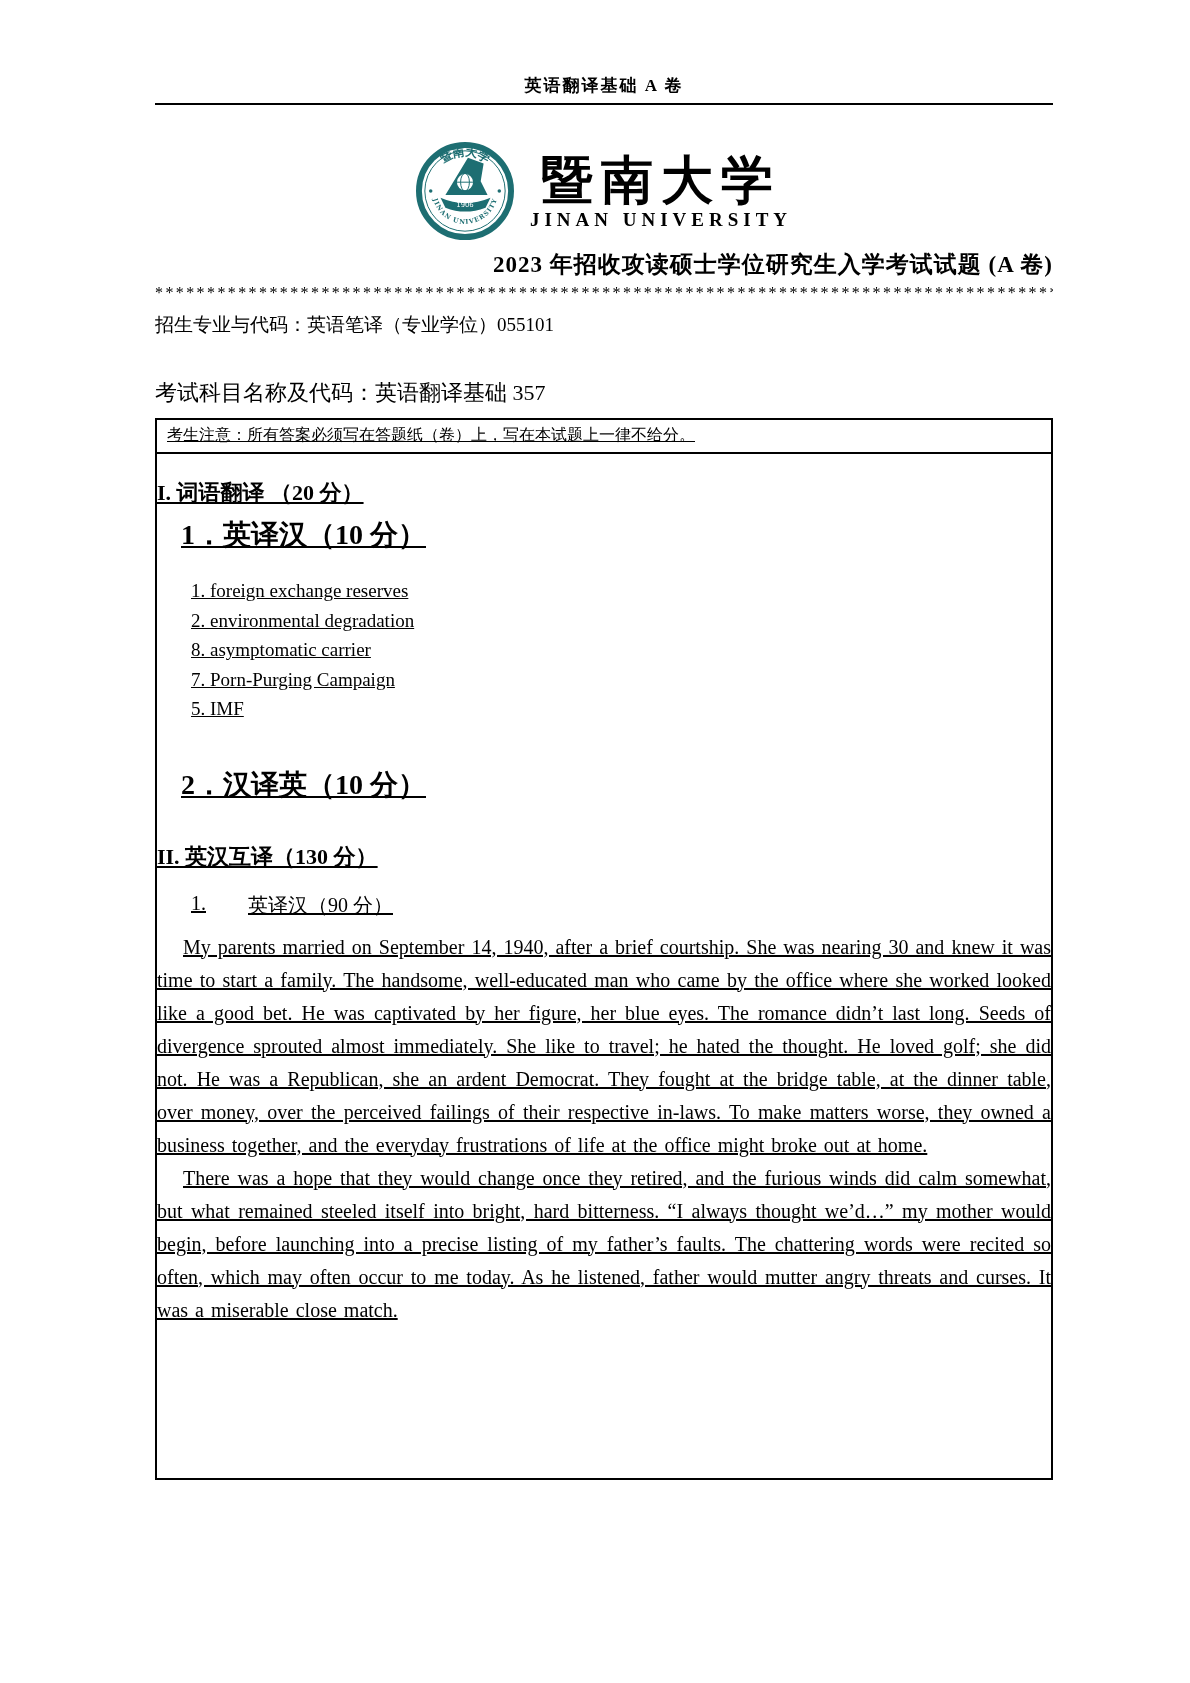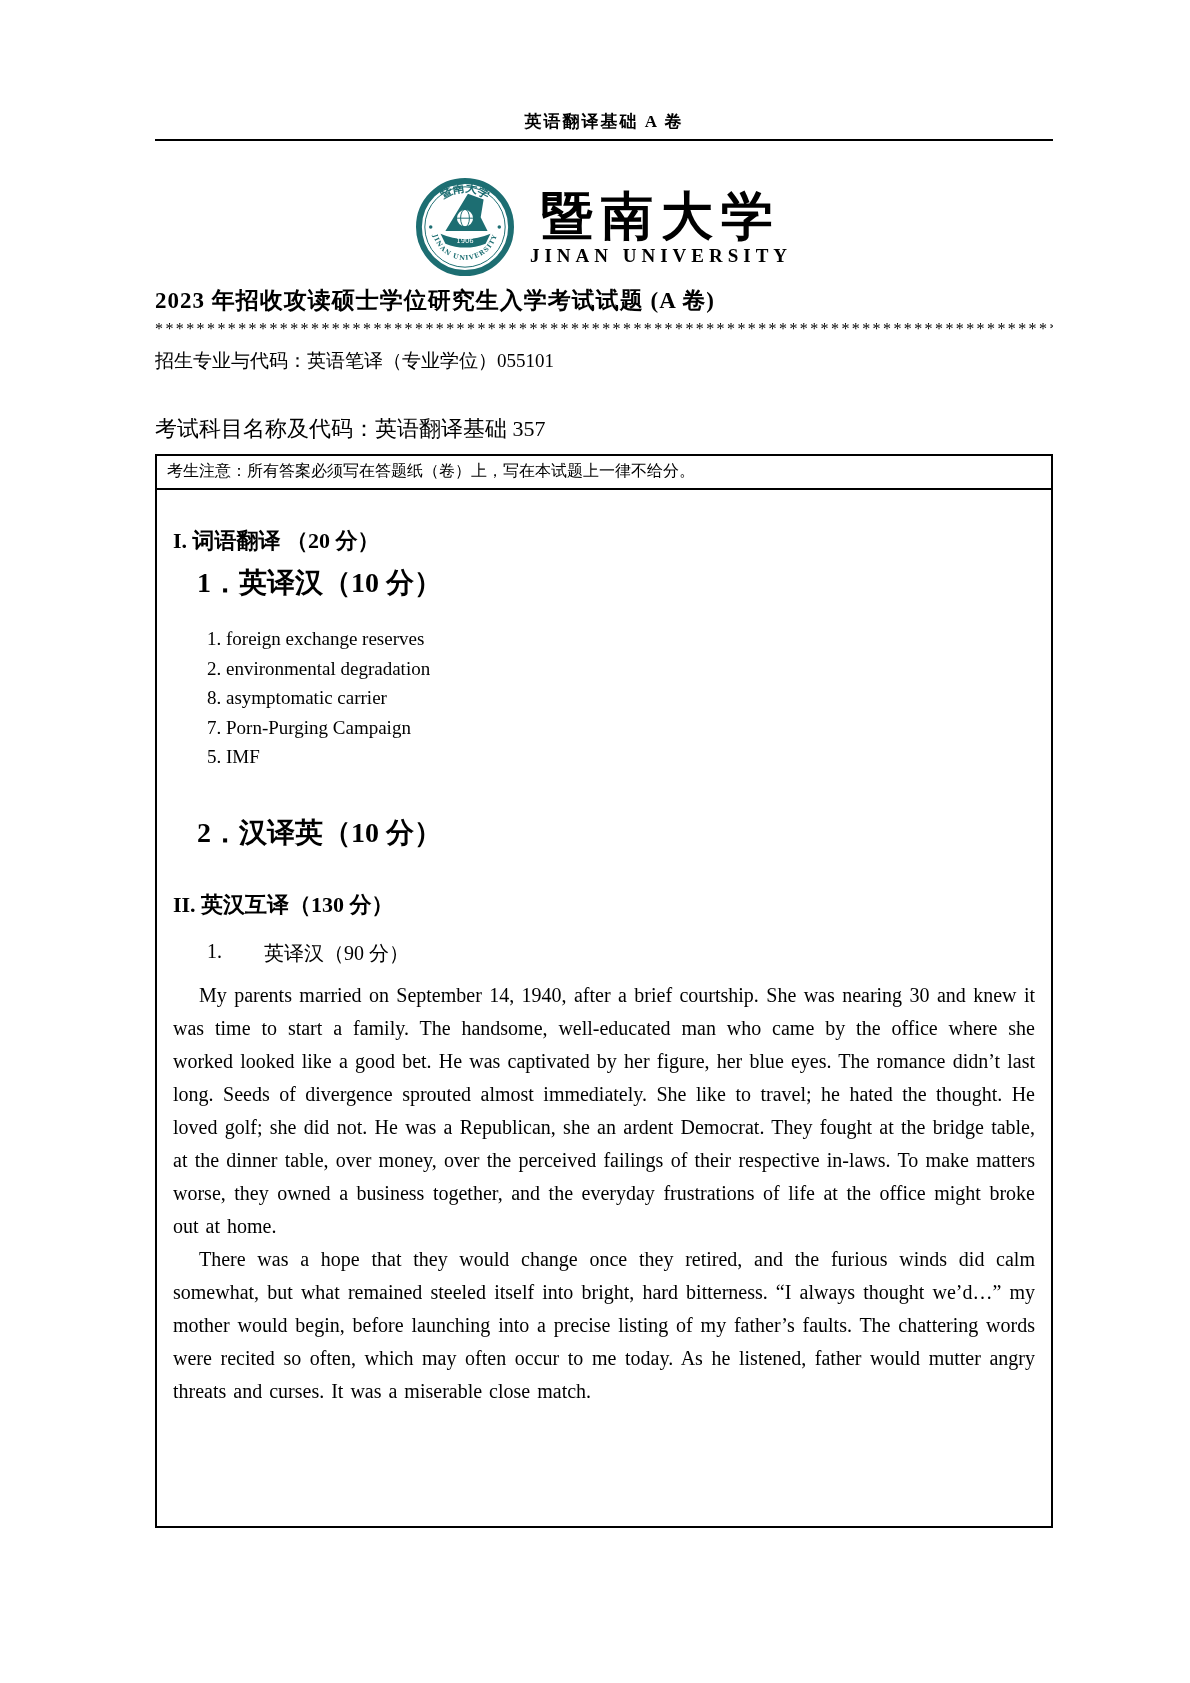--- a/index.html
+++ b/index.html
@@ -9,21 +9,21 @@
     width: 1190px;
     height: 1683px;
     background: #ffffff;
     color: #000;
     font-family: "Liberation Serif", "DejaVu Serif", serif;
     overflow: hidden;
   }
   .content { margin: 0 137px 0 155px; }
 
   .running-header {
-    padding-top: 110px;
+    padding-top: 74px;
     text-align: center;
     font-size: 17px;
     font-weight: 700;
     letter-spacing: 2px;
   }
   .header-rule {
     border: none;
     border-top: 2px solid #000;
     margin: 6px 0 0 0;
   }
@@ -46,43 +46,43 @@
     font-family: "DejaVu Serif", "Liberation Serif", serif;
   }
   .uni-en {
     font-size: 19px;
     font-weight: 600;
     letter-spacing: 5px;
     margin-top: 0px;
   }
 
   .exam-title {
-    text-align: left;
+    text-align: right;
     font-size: 23px;
     font-weight: 700;
     margin-top: 8px;
     letter-spacing: 1px;
   }
   .stars {
     margin-top: 4px;
     white-space: nowrap;
     overflow: hidden;
     font-size: 16px;
     letter-spacing: 2.4px;
   }
   .meta-major { font-size: 19px; margin-top: 10px; }
   .meta-subject { font-size: 22px; margin-top: 40px; }
 
-  .exam-frame { margin-top: 10px; border: 2px solid #000; }
+  .exam-frame { margin-top: 10px; border: 2px solid #000; text-decoration: underline; }
   .notice-row {
     border-bottom: 2px solid #000;
     padding: 5px 10px 6px;
     font-size: 16px;
   }
-  .exam-body { padding: 8px 16px 18px; min-height: 1024px; margin-top: 12px; }
+  .exam-body { padding: 8px 0 18px; min-height: 1024px; }
 
   .sec-title { font-size: 22px; font-weight: 700; margin: 16px 0 0 0; }
   .sub-title { font-size: 28px; font-weight: 700; margin: 8px 0 0 24px; }
   .word-list { margin: 22px 0 0 34px; font-size: 19px; line-height: 29.5px; }
   .word-list .w-item { min-height: 29.5px; }
   .sub-title.second { margin-top: 42px; }
   .word-list.second { margin-top: 28px; }
   .sec-title.second { margin-top: 38px; }
 
   .sec2-sub {

